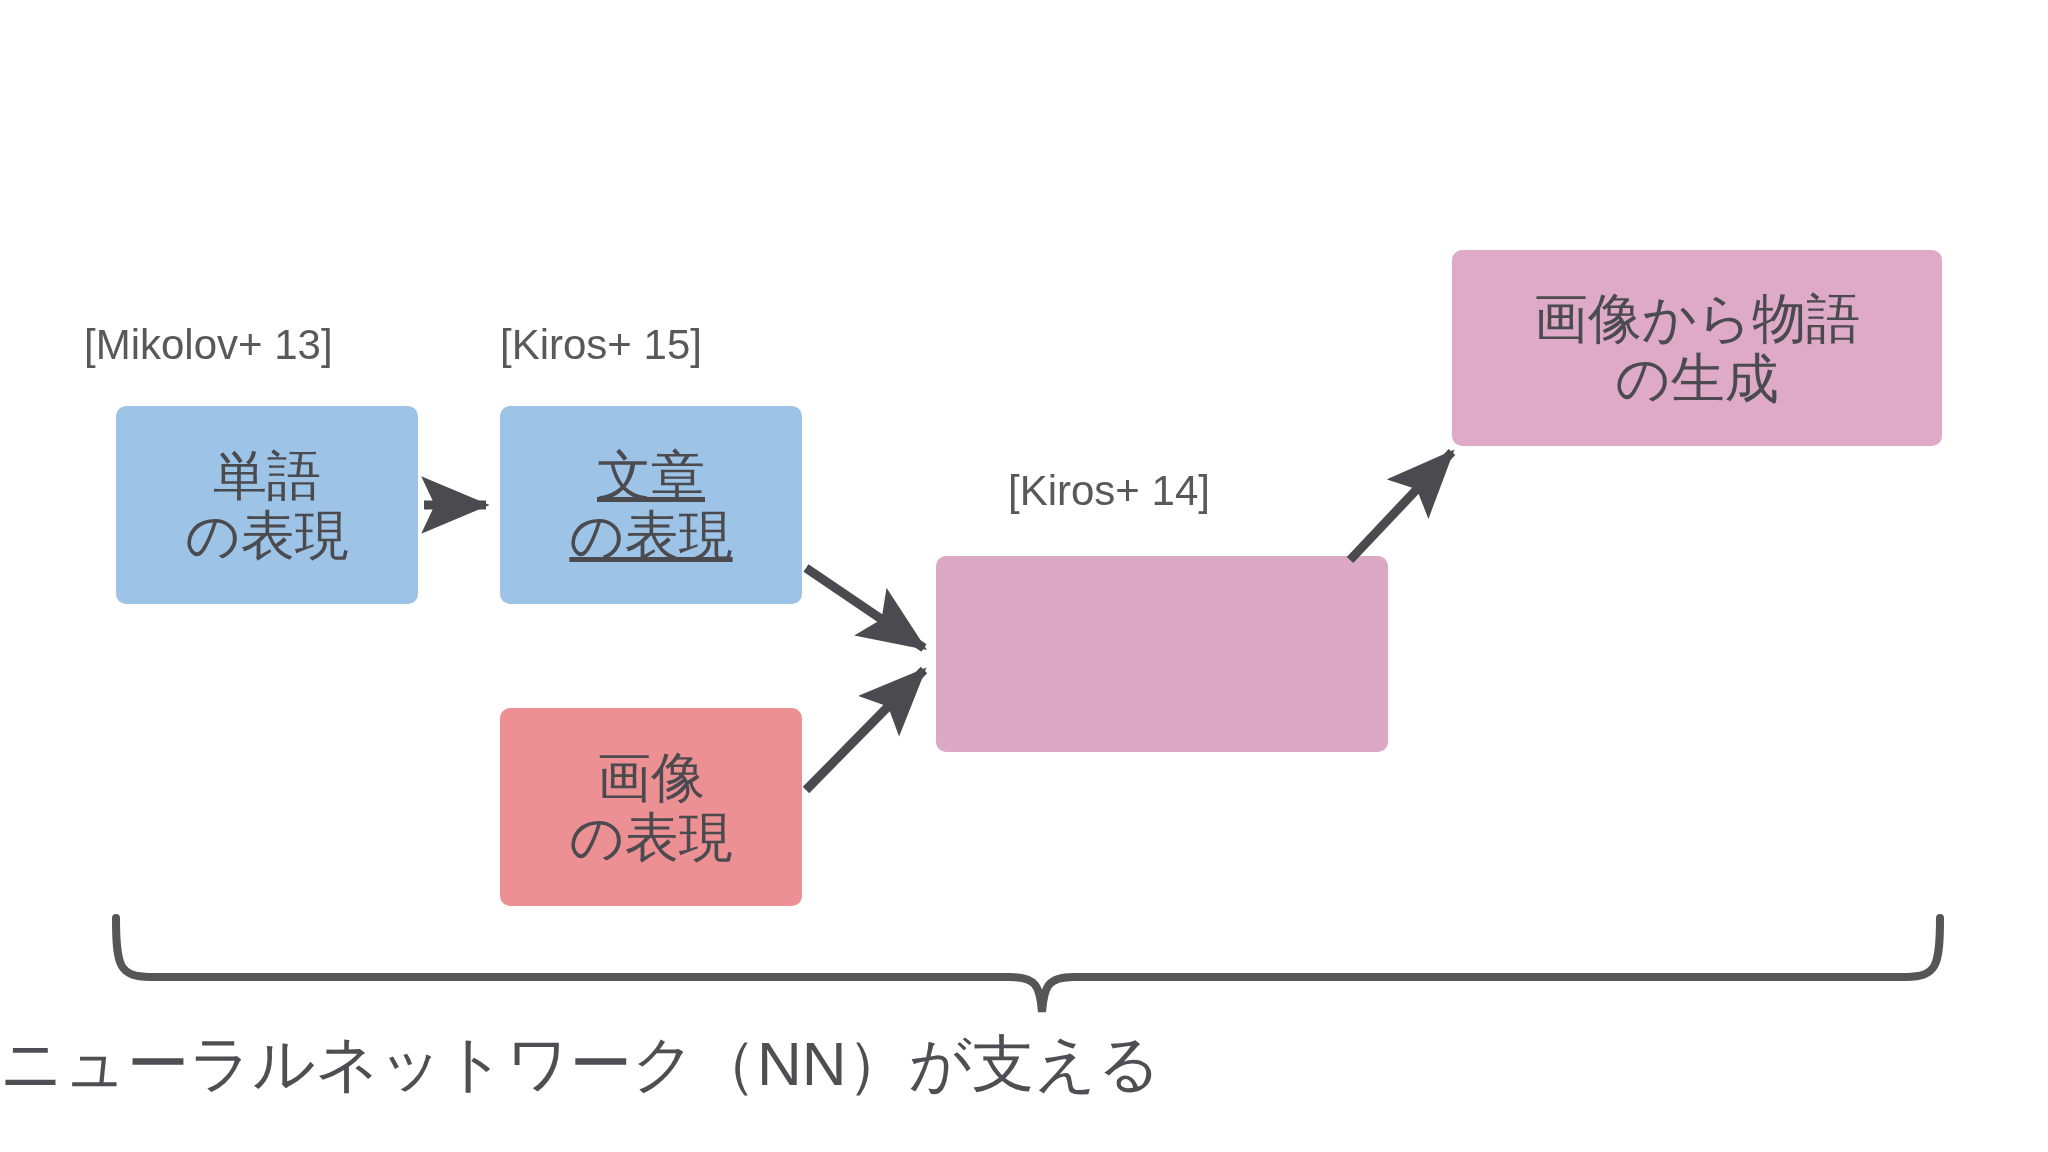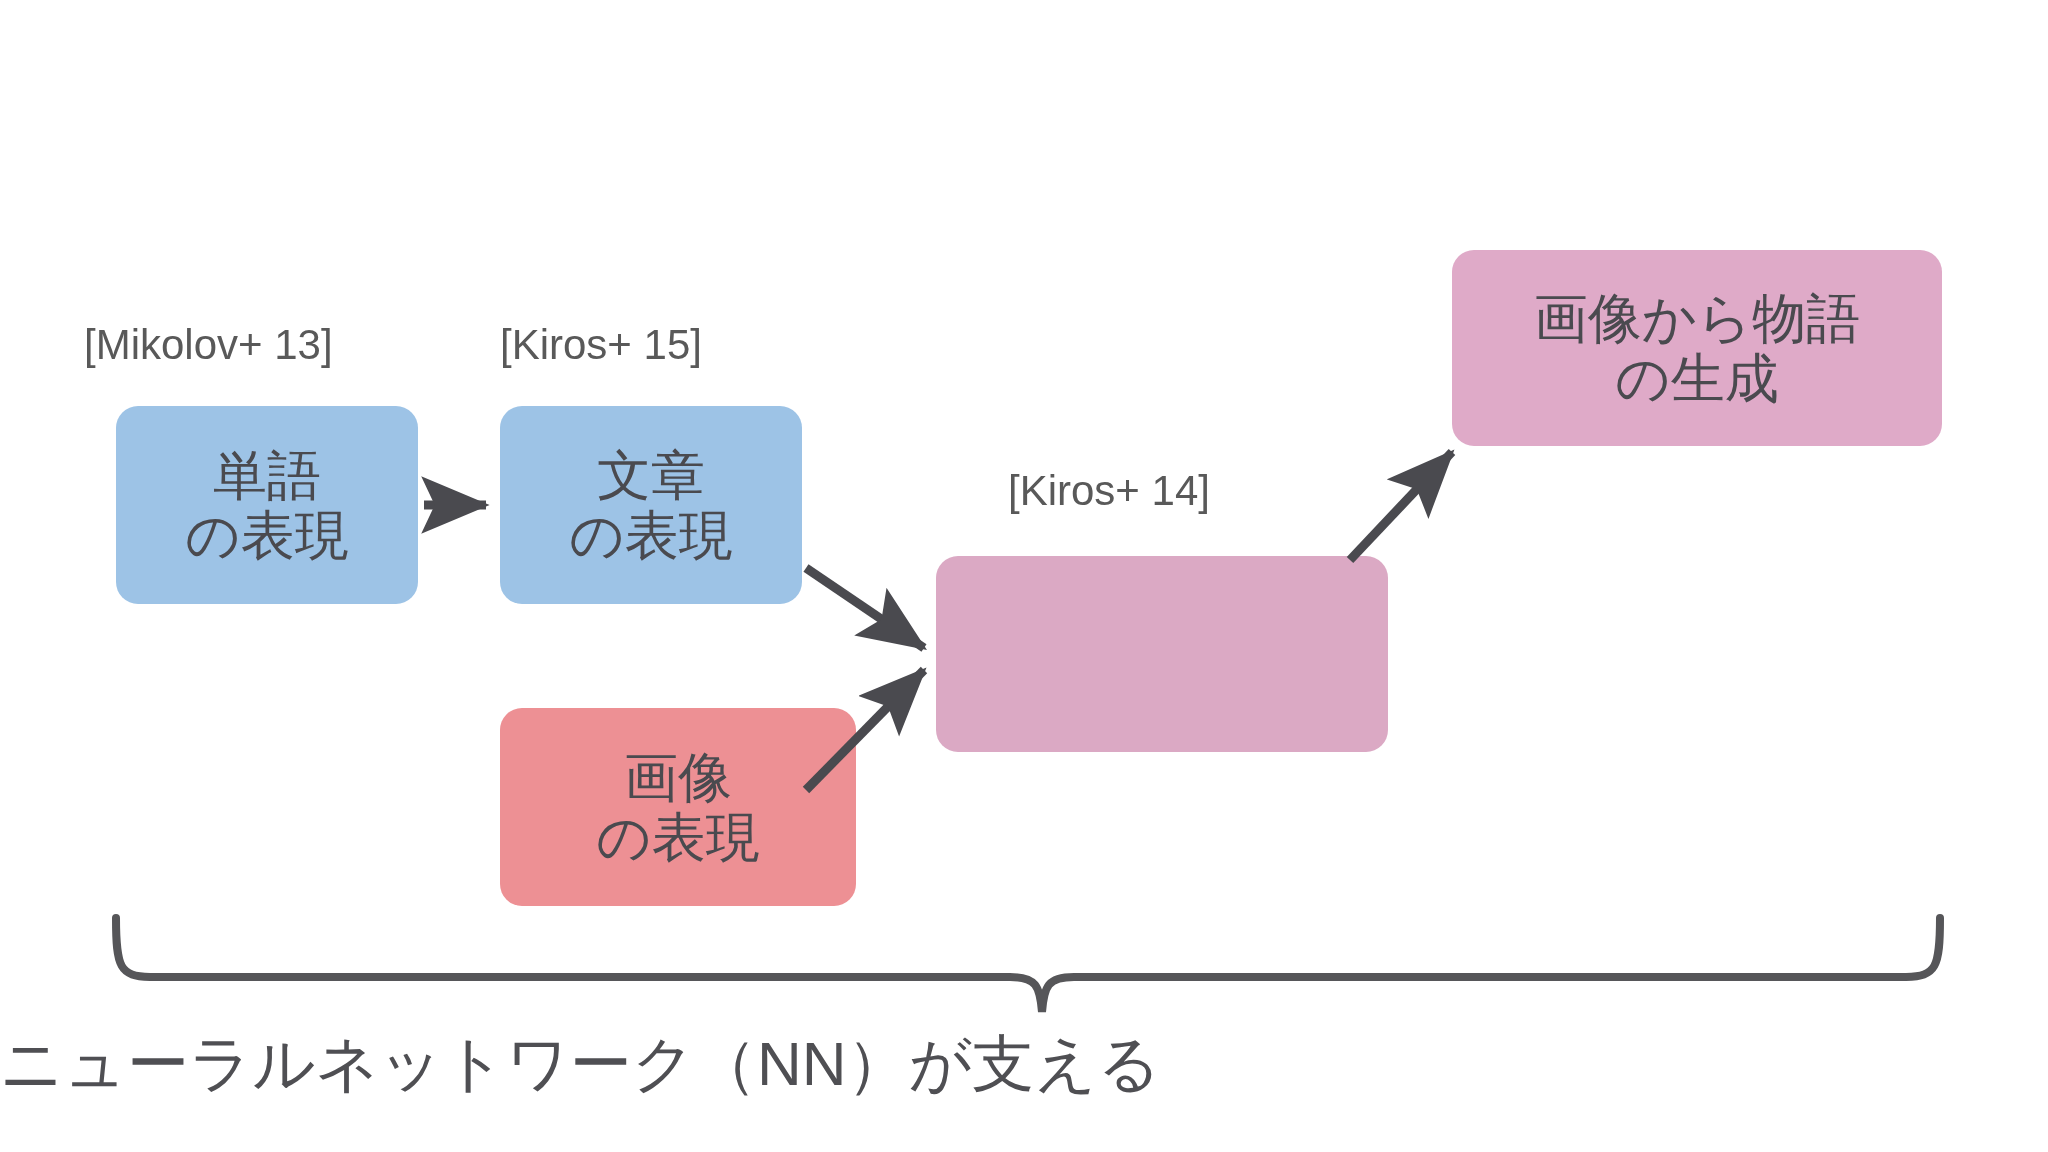--- a/index.html
+++ b/index.html
@@ -32,21 +32,21 @@
     color: #000000;
     letter-spacing: -0.5px;
     white-space: nowrap;
     line-height: 1.05;
   }
 
   
   .node {
     position: absolute;
     box-sizing: border-box;
-    border-radius: 22px;
+    border-radius: 10px;
     display: flex;
     flex-direction: column;
     align-items: center;
     justify-content: center;
     color: #4a4a4f;
     text-align: center;
     line-height: 1.12;
     white-space: nowrap;
   }
   .node .ln { display: block; }
@@ -55,24 +55,25 @@
     left: 116px;  top: 406px;
     width: 302px; height: 198px;
     background: #9DC3E6;
     font-size: 54px;
   }
   .node-sentence {
     left: 500px;  top: 406px;
     width: 302px; height: 198px;
     background: #9DC3E6;
     font-size: 54px;
+    text-decoration: underline;
   }
   .node-image {
     left: 500px;  top: 708px;
-    width: 356px; height: 198px;
+    width: 302px; height: 198px;
     background: #ED9094;
     font-size: 54px;
   }
   .node-join {
     left: 936px;  top: 556px;
     width: 452px; height: 196px;
     background: #DBA9C4;
     font-size: 54px;
   }
   .node-story {

